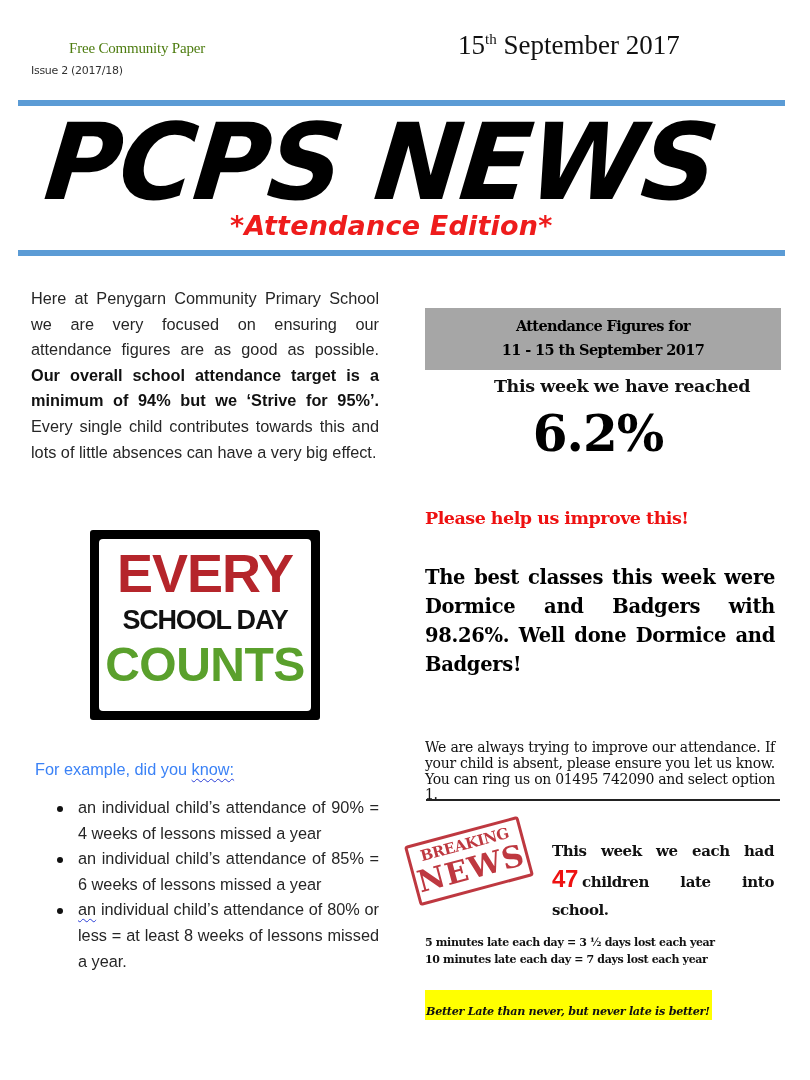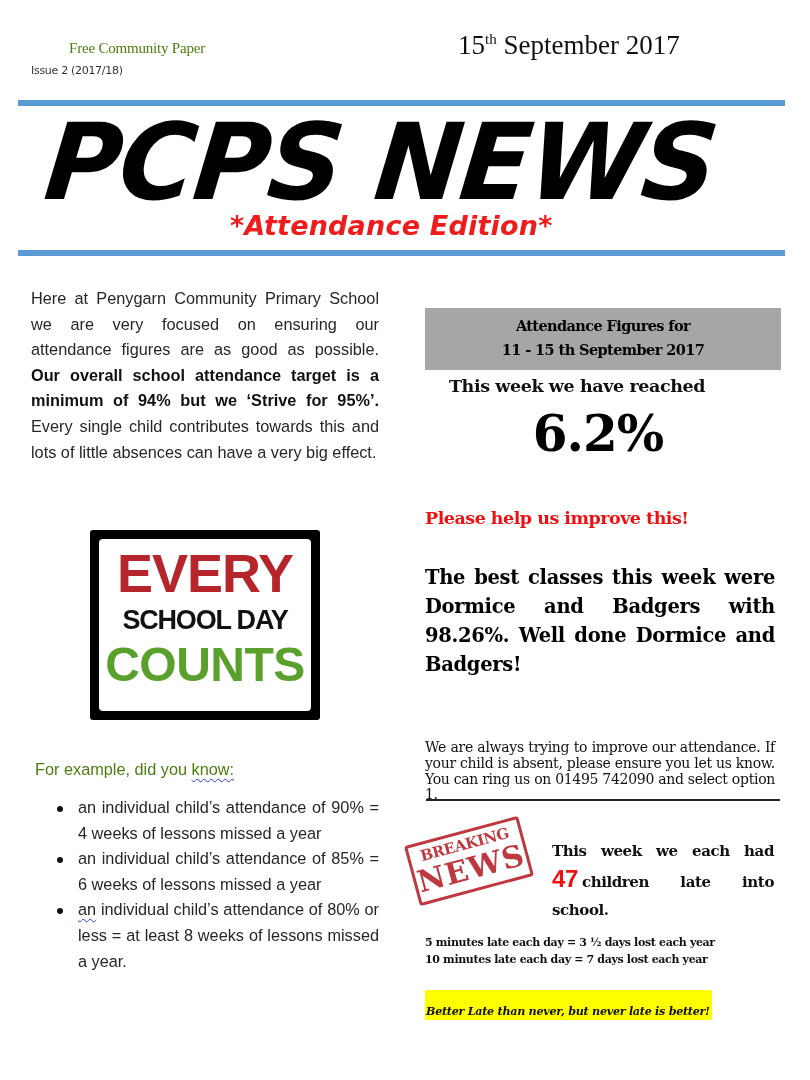--- a/index.html
+++ b/index.html
@@ -24,32 +24,32 @@
   
   .intro { left: 31px; top: 286px; width: 348px; font-size: 16.3px; line-height: 25.6px; text-align: justify; color: #262626; }
   .intro b { color: #111; }
 
   .sign { left: 90px; top: 530px; width: 230px; height: 190px; background: #000; border-radius: 3px; padding: 9px; }
   .sign-inner { width: 100%; height: 100%; background: #fff; border-radius: 4px; text-align: center; padding-top: 6px; }
   .sign-every { font-size: 54px; font-weight: bold; color: #b5252b; line-height: 56px; letter-spacing: -1px; font-family: "Liberation Sans", sans-serif; }
   .sign-school { font-size: 27px; font-weight: bold; color: #111; line-height: 38px; letter-spacing: -1.2px; font-family: "Liberation Sans", sans-serif; }
   .sign-counts { font-size: 48px; font-weight: bold; color: #5aa02c; line-height: 52px; letter-spacing: -0.5px; font-family: "Liberation Sans", sans-serif; }
 
-  .example-lead { left: 35px; top: 760px; font-size: 16.3px; color: #4d7c0f; }
+  .example-lead { left: 35px; top: 760px; font-size: 16.3px; color: #3b82f6; }
   .squiggle { text-decoration: underline wavy #2b3fd6; text-decoration-thickness: 1px; text-underline-offset: 3px; }
 
   .facts { left: 55px; top: 795px; width: 324px; list-style: none; }
   .facts li { position: relative; padding-left: 23px; font-size: 16.3px; line-height: 25.6px; text-align: justify; color: #262626; }
   .facts li .bullet { position: absolute; left: 2px; top: 11px; width: 6px; height: 6px; background: #111; border-radius: 50%; }
 
   
   .fig-box { left: 425px; top: 308px; width: 356px; height: 62px; background: #a6a6a6; text-align: center; padding-top: 6px; }
   .fig-line { font-family: "DejaVu Serif", serif; font-weight: bold; font-size: 14.5px; line-height: 24px; color: #000; letter-spacing: -0.6px; }
 
-  .reached { left: 404px; top: 376px; width: 346px; text-align: center; font-family: "DejaVu Serif", serif; font-weight: bold; font-size: 17.5px; color: #111; letter-spacing: -0.4px; }
+  .reached { left: 449px; top: 376px; width: 346px; text-align: center; font-family: "DejaVu Serif", serif; font-weight: bold; font-size: 17.5px; color: #111; letter-spacing: -0.4px; }
   .big-pct { left: 425px; top: 404px; width: 346px; text-align: center; font-family: "DejaVu Serif", serif; font-weight: bold; font-size: 50px; color: #000; letter-spacing: -1px; }
 
   .help { left: 425px; top: 508px; font-family: "DejaVu Serif", serif; font-weight: bold; font-size: 17.5px; color: #ee1111; letter-spacing: -0.5px; white-space: nowrap; }
 
   .best { left: 425px; top: 563px; width: 350px; font-family: "DejaVu Serif", serif; font-weight: bold; font-size: 19.5px; line-height: 29px; color: #000; text-align: justify; letter-spacing: -0.3px; }
 
   .contact { left: 425px; top: 740px; width: 350px; font-family: "DejaVu Serif", serif; font-weight: normal; font-size: 14px; line-height: 15.8px; color: #111; text-align: justify; letter-spacing: -0.3px; }
 
   .divider { left: 426px; top: 799px; width: 354px; height: 2px; background: #222; }
 

